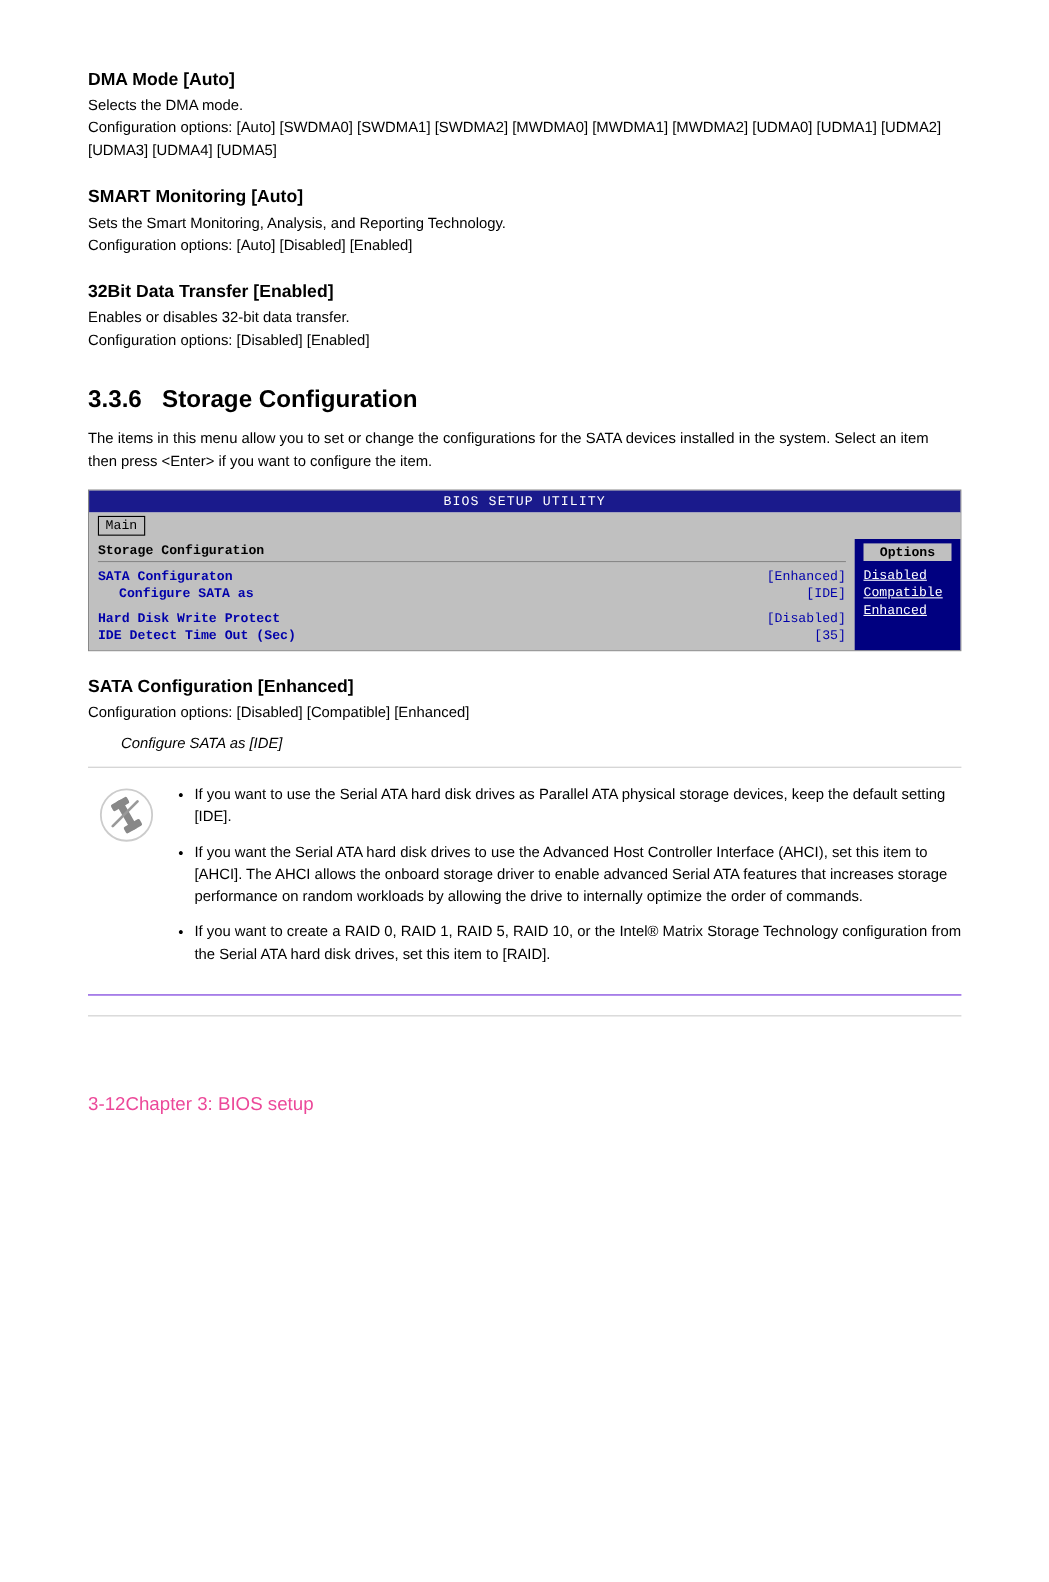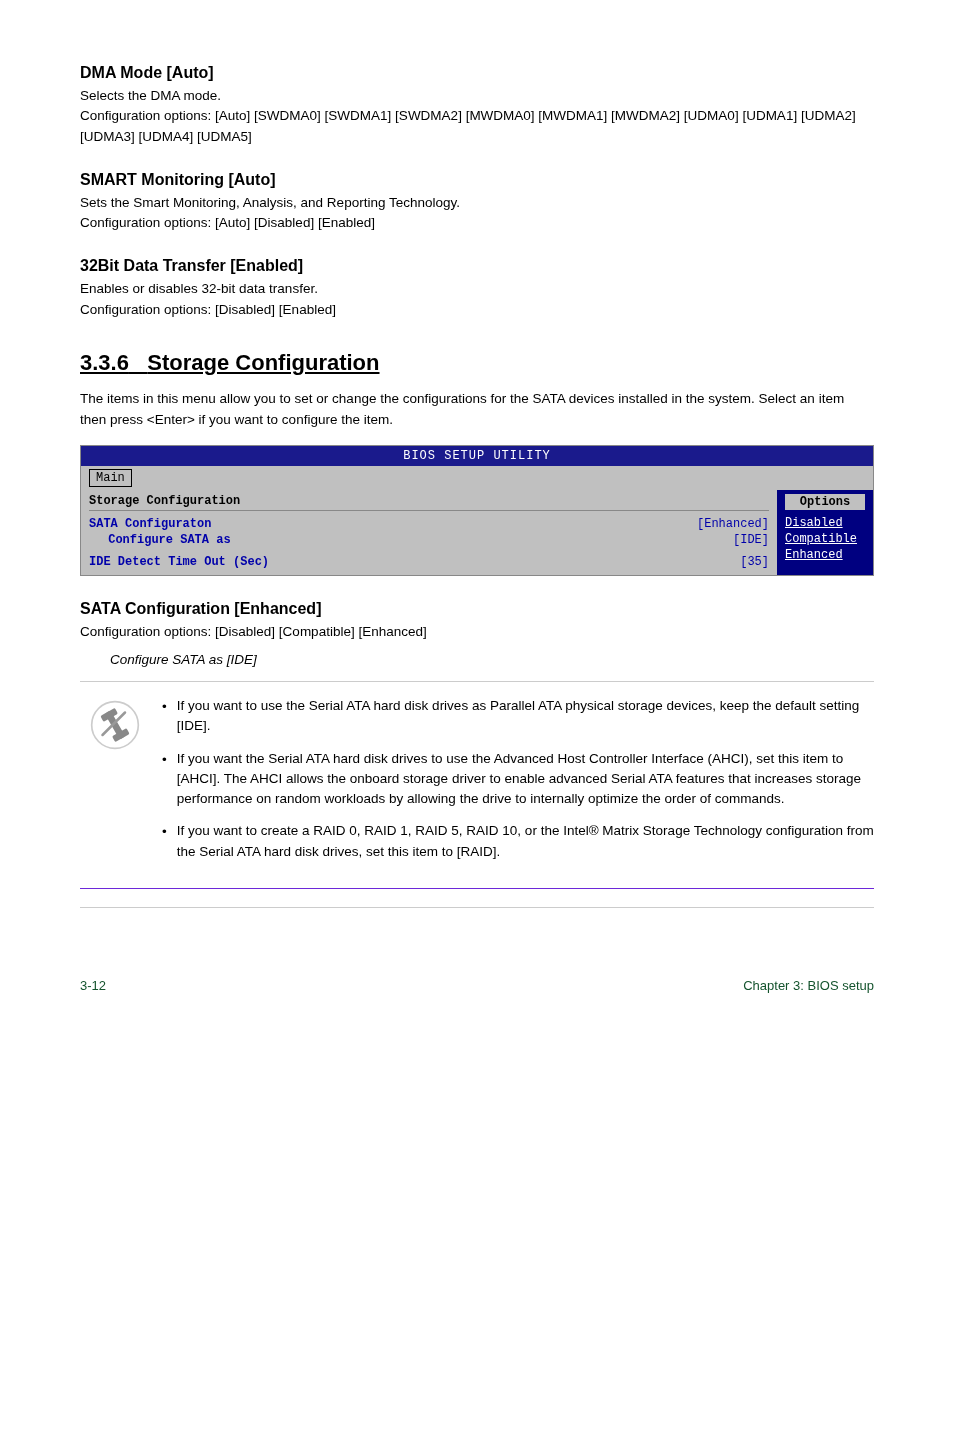--- a/index.html
+++ b/index.html
@@ -28,21 +28,20 @@
 
     .section-block {
       margin-bottom: 18px;
     }
 
     .main-section-title {
       font-size: 22px;
       font-weight: bold;
       margin-top: 30px;
       margin-bottom: 12px;
-      text-decoration: underline;
     }
 
     .main-section-intro {
       font-size: 13.5px;
       line-height: 1.6;
       margin-bottom: 14px;
     }
 
     
     .bios-box {
@@ -211,26 +210,25 @@
     .bullet-list li::before {
       content: "•";
       margin-right: 10px;
       flex-shrink: 0;
       margin-top: 1px;
     }
 
     
     .footer {
       display: flex;
-      justify-content: space-between;
       align-items: center;
       margin-top: 60px;
       padding-top: 10px;
-      font-size: 13px;
-      color: #14532d;
+      font-size: 17px;
+      color: #ec4899;
     }
 
     .divider-line {
       border-top: 1px solid #ccc;
       margin: 16px 0 10px 0;
     }
   </style>
 </head>
 <body>
 
@@ -277,20 +275,24 @@
             <div class="bios-section-header">Storage Configuration</div>
             <div class="bios-row">
               <span class="bios-row-label">SATA Configuraton</span>
               <span class="bios-row-value">[Enhanced]</span>
             </div>
             <div class="bios-row">
               <span class="bios-row-label bios-sub-label">&nbsp;Configure SATA as</span>
               <span class="bios-row-value">[IDE]</span>
             </div>
             <div style="height:6px;"></div>
+            <div class="bios-row">
+              <span class="bios-row-label">Hard Disk Write Protect</span>
+              <span class="bios-row-value">[Disabled]</span>
+            </div>
             <div class="bios-row">
               <span class="bios-row-label">IDE Detect Time Out (Sec)</span>
               <span class="bios-row-value">[35]</span>
             </div>
           </div>
           <div class="bios-right">
             <div class="bios-right-header">Options</div>
             <div class="bios-options-list">
               <div>Disabled</div>
               <div>Compatible</div>

